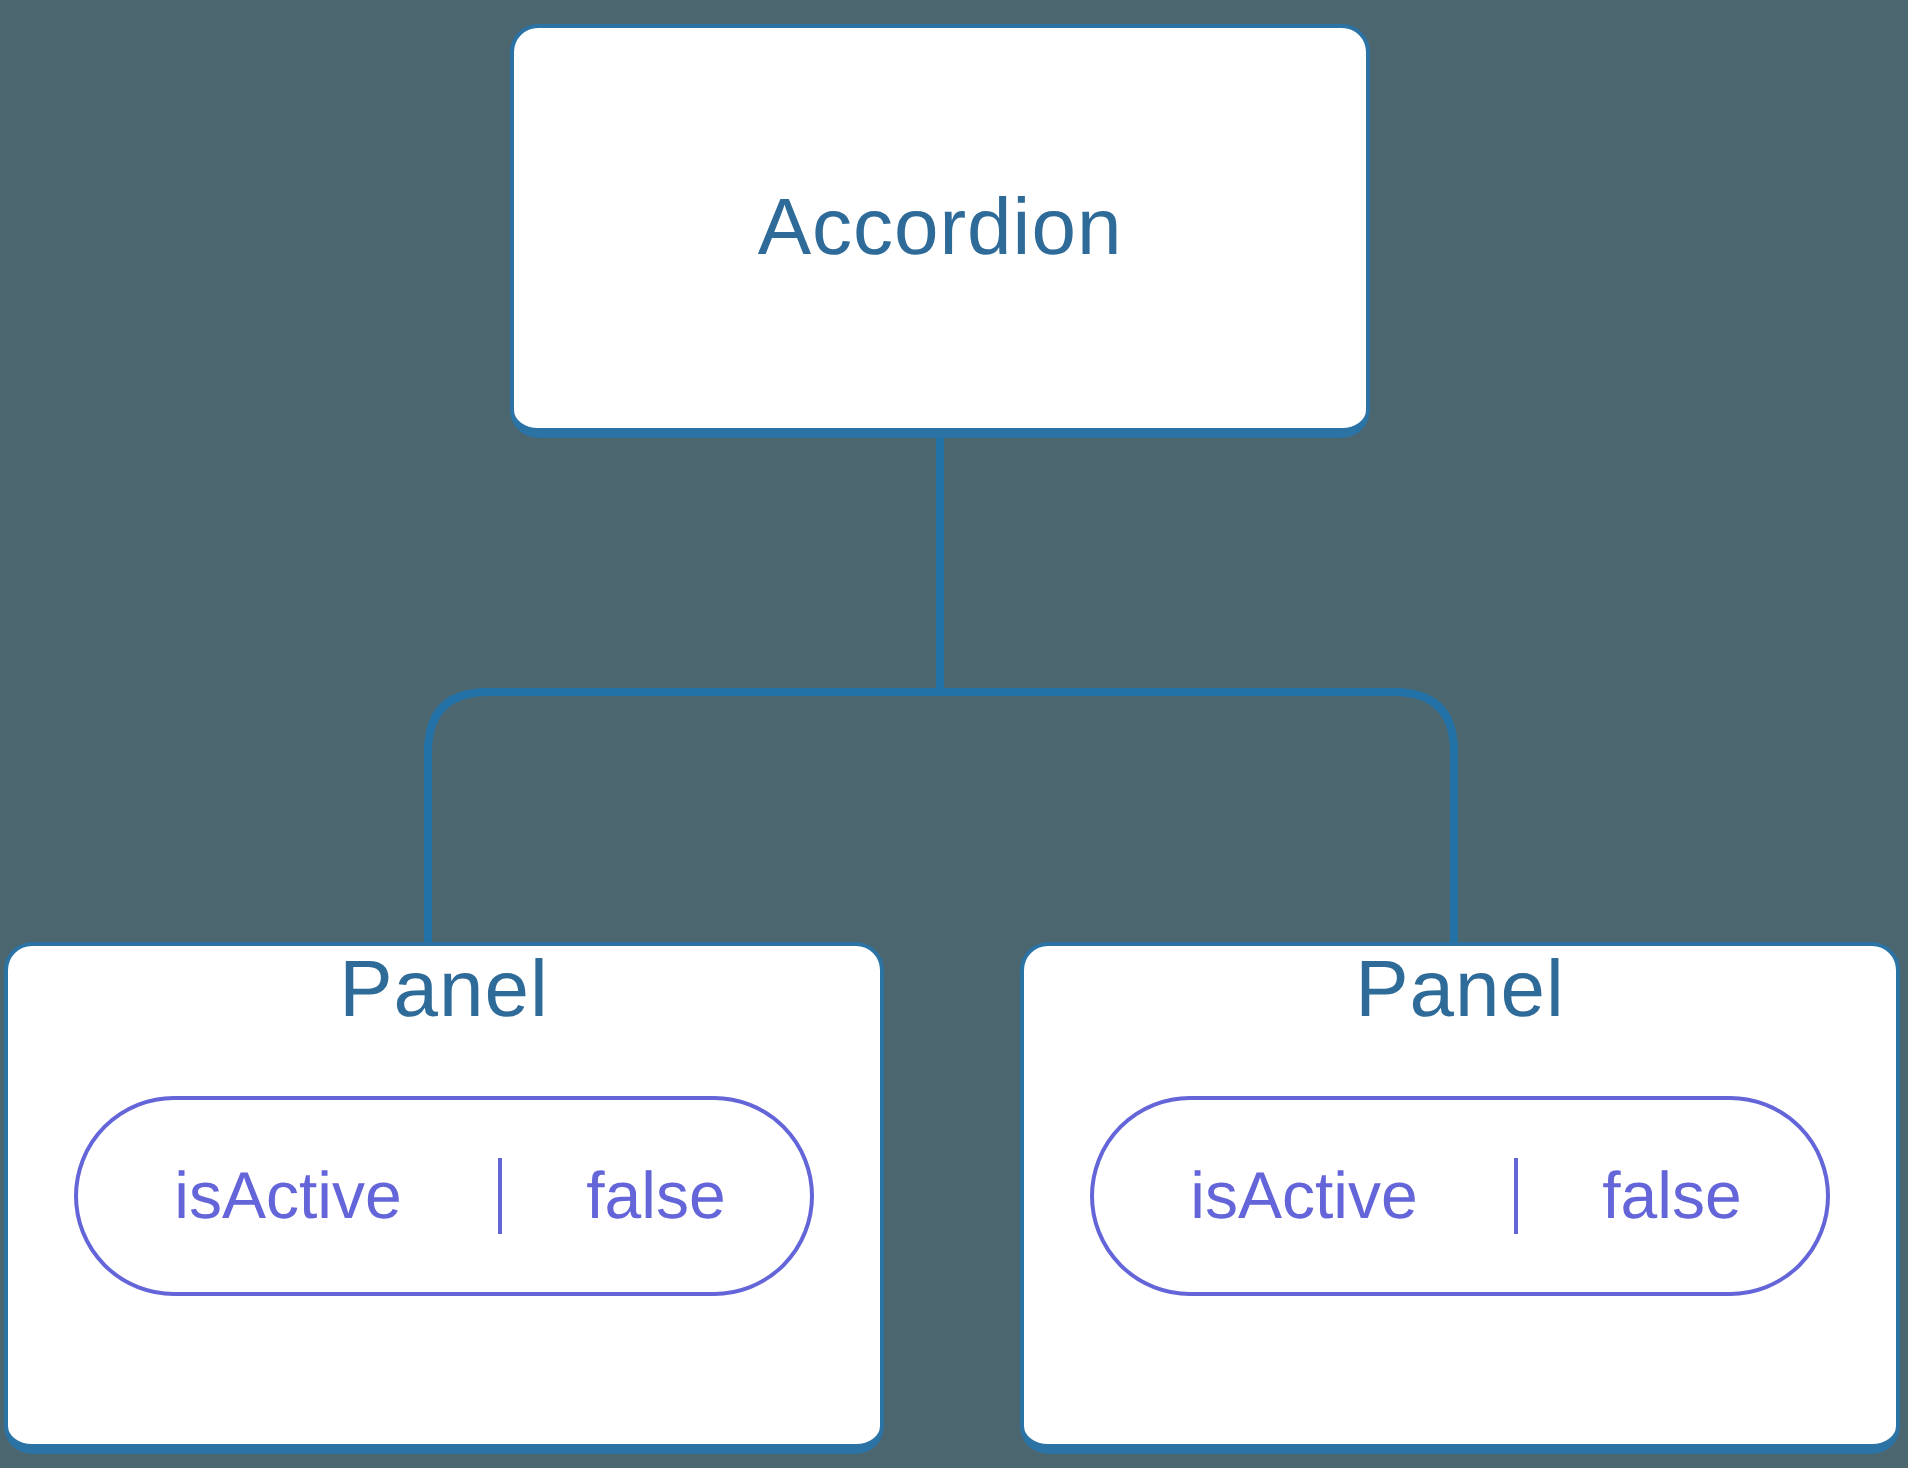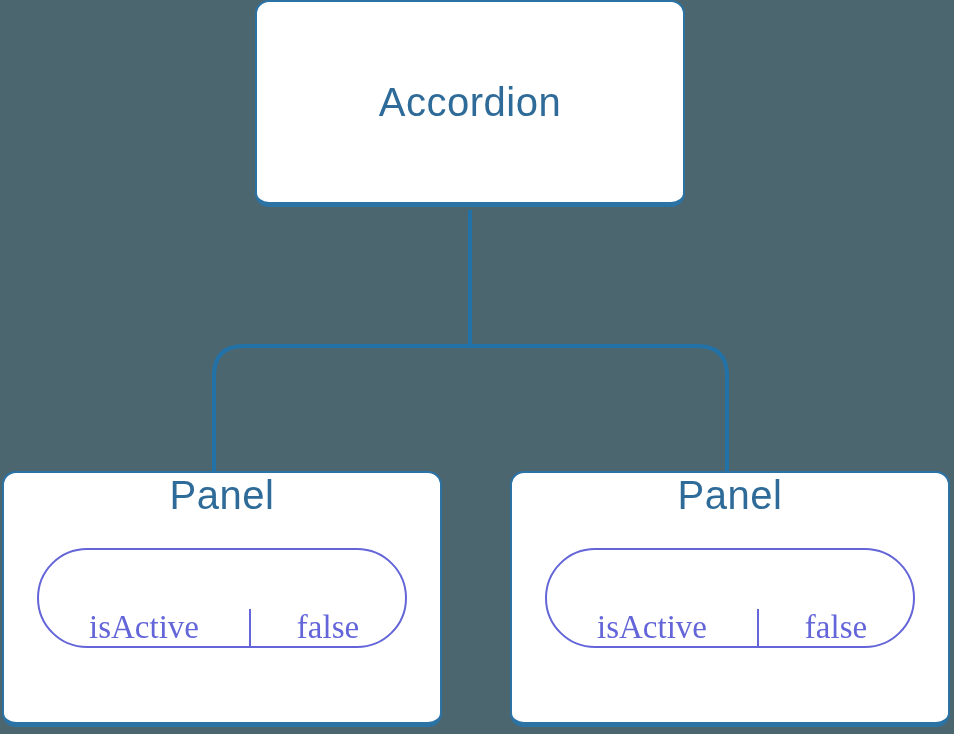--- a/index.html
+++ b/index.html
@@ -42,40 +42,39 @@
     align-items: center;
   }
   .node-title {
     font-size: 40px;
     font-weight: 500;
     color: var(--title-text-blue);
     letter-spacing: 0.5px;
     line-height: 44px;
   }
   .node-root {
-    left: 255px; top: 0;
+    left: 255px; top: 12px;
     width: 430px; height: 207px;
     justify-content: center;
   }
   .node-panel {
     top: 471px;
     width: 440px; height: 256px;
   }
   .node-panel-left  { left: 2px; }
   .node-panel-right { left: 510px; }
   .state-pill {
     margin-top: 31px;
     width: 370px; height: 100px;
     border: 2px solid var(--state-purple);
     border-radius: 50px;
     display: flex;
-    align-items: flex-end;
+    align-items: center;
     color: var(--state-purple);
     font-size: 33px;
-    font-family: Liberation Serif, serif;
   }
   .state-key {
     width: 212px;
     border-right: 2px solid var(--state-purple);
     display: flex; align-items: center; justify-content: center;
   }
   .state-value {
     flex: 1;
     display: flex; align-items: center; justify-content: center;
   }

